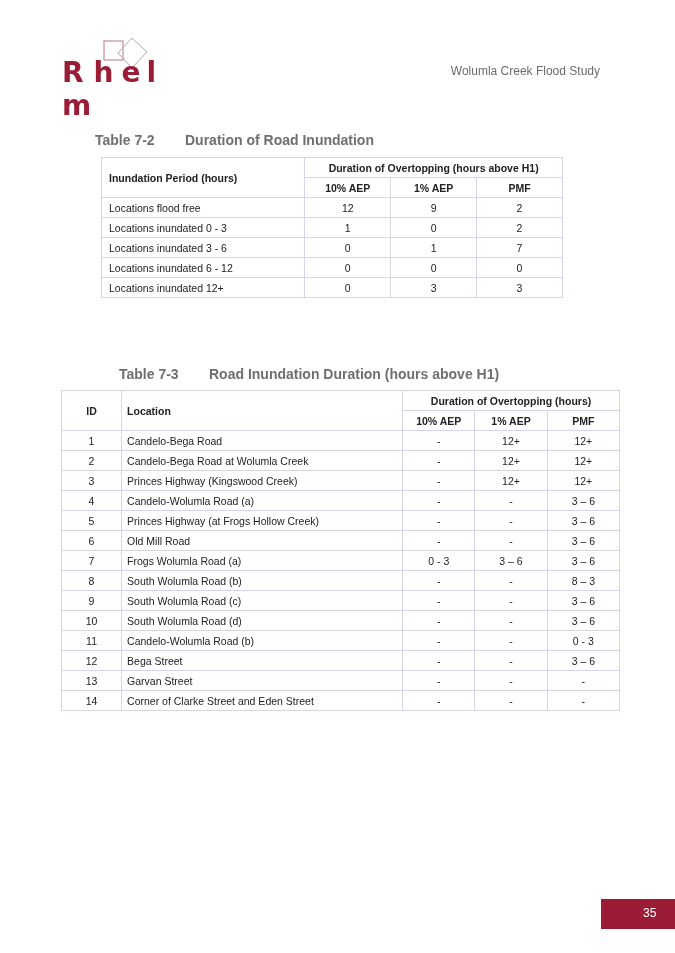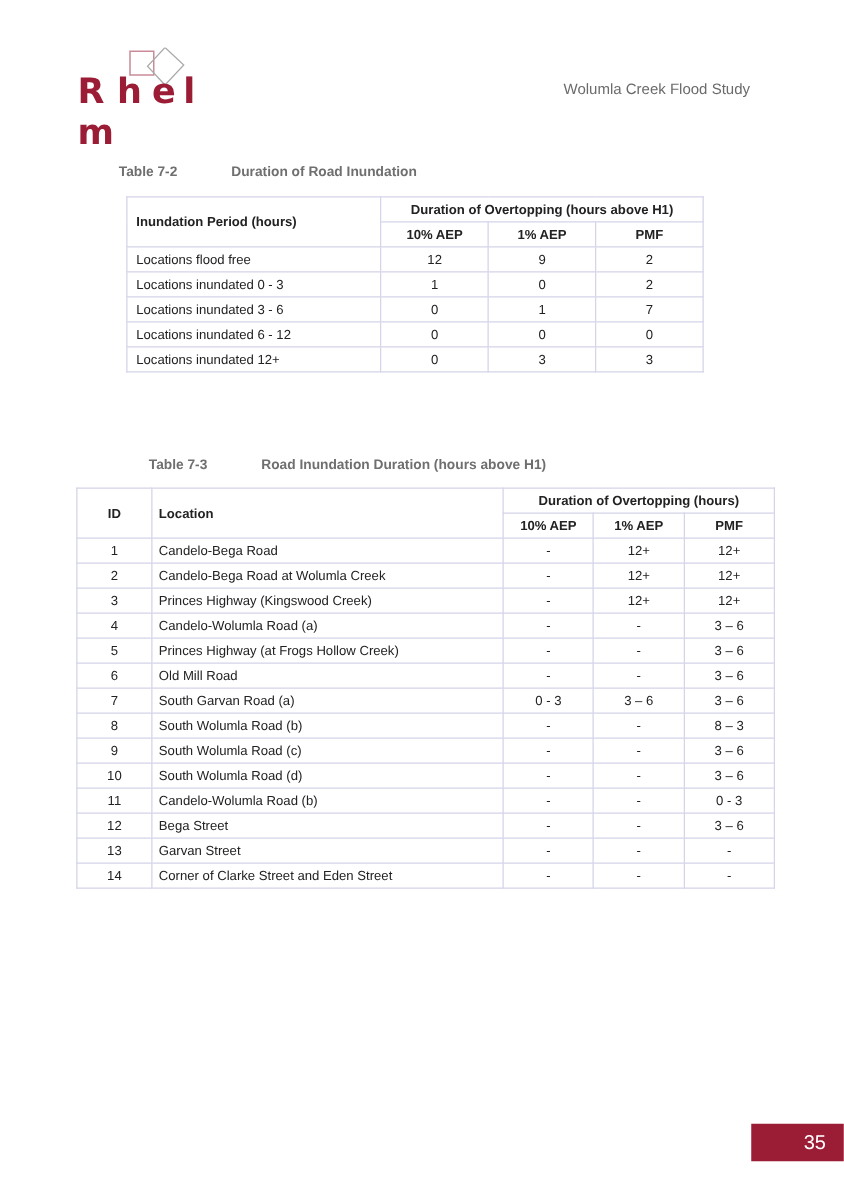--- a/index.html
+++ b/index.html
@@ -7,21 +7,21 @@
          font-family: "Liberation Sans", sans-serif; color: #222; }
 
   .logo { position: absolute; left: 62px; top: 38px; width: 120px; height: 45px; }
   .logo .letters { position: absolute; left: 0; top: 18px; font-family: "DejaVu Sans", sans-serif;
         font-weight: bold; font-size: 28px; color: #9b1c35; letter-spacing: 0; }
   .logo .letters span { display: inline-block; }
   .logo svg { position: absolute; left: 0; top: 0; }
 
   .header-title { position: absolute; right: 75px; top: 64px; font-size: 12px; color: #6b6b6b; }
 
-  .table-caption { position: absolute; font-size: 11px; font-weight: bold; color: #6f6f6f; }
+  .table-caption { position: absolute; font-size: 14px; font-weight: bold; color: #6f6f6f; }
   .table-caption .num { display: inline-block; }
   #cap1 { left: 95px; top: 132px; }
   #cap1 .num { width: 90px; }
   #cap2 { left: 95px; top: 366px; }
   #cap2 .num { width: 90px; margin-left: 24px; }
 
   table { border-collapse: collapse; position: absolute; font-size: 10.5px; }
   td, th { border: 1px solid #d4d4ea; padding: 0; font-weight: normal; }
   th { font-weight: bold; }
 
@@ -37,21 +37,21 @@
   #t2 th.id { width: 58px; text-align: center; }
   #t2 th.loc { text-align: left; padding-left: 5px; width: 270px; margin-left: 28px; }
   #t2 th { height: 19px; }
   #t2 th.col { width: 70px; }
   #t2 td { height: 19px; }
   #t2 td.id { text-align: center; }
   #t2 td.loc { text-align: left; padding-left: 5px; }
   #t2 td.num { text-align: center; }
 
   .page-box { position: absolute; left: 601px; top: 899px; width: 74px; height: 30px;
-              background: #9b1c35; color: #fff; font-size: 16px; }
+              background: #9b1c35; color: #fff; font-size: 12px; }
   .page-box span { position: absolute; left: 42px; top: 7px; }
 </style>
 </head>
 <body>
 
 <div class="logo">
   <svg width="120" height="45">
     <rect x="42" y="3" width="19" height="19" fill="none" stroke="#c98b97" stroke-width="1.2"></rect>
     <polygon points="70,0 85,14 70,30 56,15" fill="none" stroke="#aaaaaa" stroke-width="1"></polygon>
   </svg>
@@ -167,21 +167,21 @@
       </tr>
       <tr>
         <td class="id">6</td>
         <td class="loc">Old Mill Road</td>
         <td class="num">-</td>
         <td class="num">-</td>
         <td class="num">3 – 6</td>
       </tr>
       <tr>
         <td class="id">7</td>
-        <td class="loc">South Garvan Road (a)</td>
+        <td class="loc">Frogs Wolumla Road (a)</td>
         <td class="num">0 - 3</td>
         <td class="num">3 – 6</td>
         <td class="num">3 – 6</td>
       </tr>
       <tr>
         <td class="id">8</td>
         <td class="loc">South Wolumla Road (b)</td>
         <td class="num">-</td>
         <td class="num">-</td>
         <td class="num">8 – 3</td>

